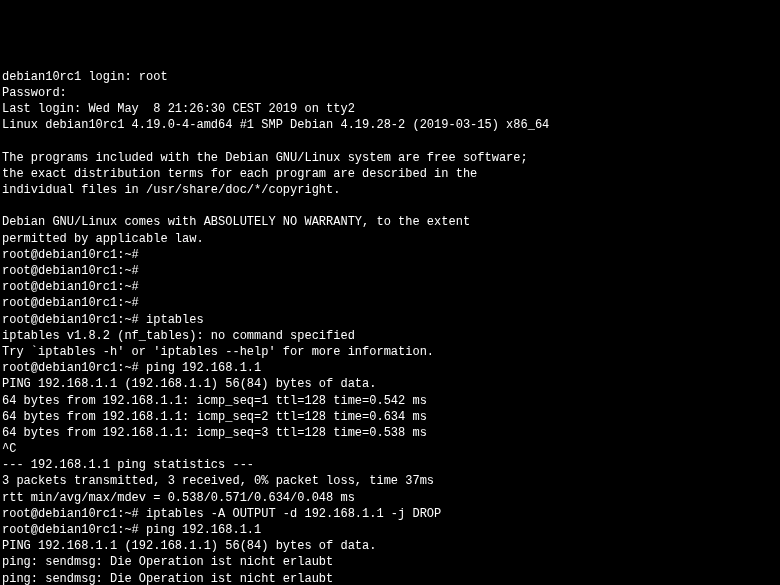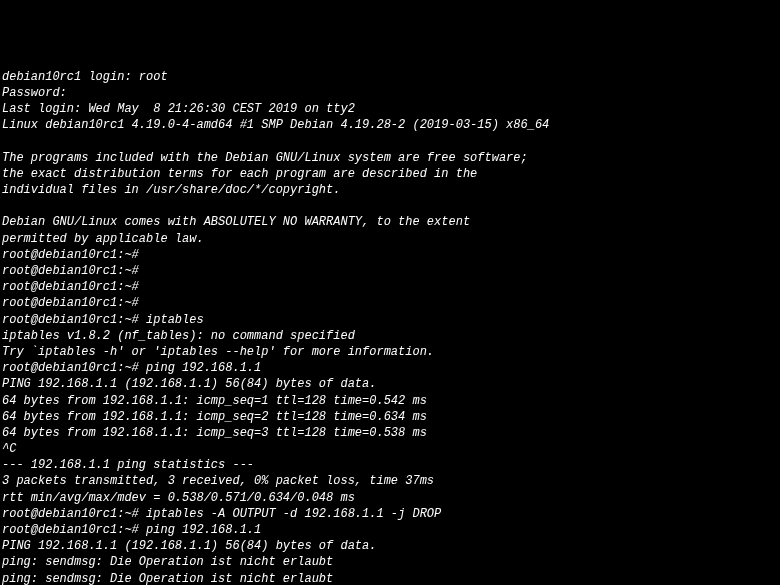--- a/index.html
+++ b/index.html
@@ -14,21 +14,20 @@
       font-size: 12px;
       line-height: 1.35;
       width: 780px;
       height: 585px;
       padding: 4px 2px;
       overflow: hidden;
       white-space: pre;
     }
     .terminal-line {
       display: block;
-      font-style: italic;
     }
   </style>
 </head>
 <body>
 
 
 
 <div id="terminal"><span class="terminal-line">debian10rc1 login: root</span><span class="terminal-line">Password:</span><span class="terminal-line">Last login: Wed May  8 21:26:30 CEST 2019 on tty2</span><span class="terminal-line">Linux debian10rc1 4.19.0-4-amd64 #1 SMP Debian 4.19.28-2 (2019-03-15) x86_64</span><span class="terminal-line">&nbsp;</span><span class="terminal-line">The programs included with the Debian GNU/Linux system are free software;</span><span class="terminal-line">the exact distribution terms for each program are described in the</span><span class="terminal-line">individual files in /usr/share/doc/*/copyright.</span><span class="terminal-line">&nbsp;</span><span class="terminal-line">Debian GNU/Linux comes with ABSOLUTELY NO WARRANTY, to the extent</span><span class="terminal-line">permitted by applicable law.</span><span class="terminal-line">root@debian10rc1:~#</span><span class="terminal-line">root@debian10rc1:~#</span><span class="terminal-line">root@debian10rc1:~#</span><span class="terminal-line">root@debian10rc1:~#</span><span class="terminal-line">root@debian10rc1:~# iptables</span><span class="terminal-line">iptables v1.8.2 (nf_tables): no command specified</span><span class="terminal-line">Try `iptables -h' or 'iptables --help' for more information.</span><span class="terminal-line">root@debian10rc1:~# ping 192.168.1.1</span><span class="terminal-line">PING 192.168.1.1 (192.168.1.1) 56(84) bytes of data.</span><span class="terminal-line">64 bytes from 192.168.1.1: icmp_seq=1 ttl=128 time=0.542 ms</span><span class="terminal-line">64 bytes from 192.168.1.1: icmp_seq=2 ttl=128 time=0.634 ms</span><span class="terminal-line">64 bytes from 192.168.1.1: icmp_seq=3 ttl=128 time=0.538 ms</span><span class="terminal-line">^C</span><span class="terminal-line">--- 192.168.1.1 ping statistics ---</span><span class="terminal-line">3 packets transmitted, 3 received, 0% packet loss, time 37ms</span><span class="terminal-line">rtt min/avg/max/mdev = 0.538/0.571/0.634/0.048 ms</span><span class="terminal-line">root@debian10rc1:~# iptables -A OUTPUT -d 192.168.1.1 -j DROP</span><span class="terminal-line">root@debian10rc1:~# ping 192.168.1.1</span><span class="terminal-line">PING 192.168.1.1 (192.168.1.1) 56(84) bytes of data.</span><span class="terminal-line">ping: sendmsg: Die Operation ist nicht erlaubt</span><span class="terminal-line">ping: sendmsg: Die Operation ist nicht erlaubt</span></div>
 
 

